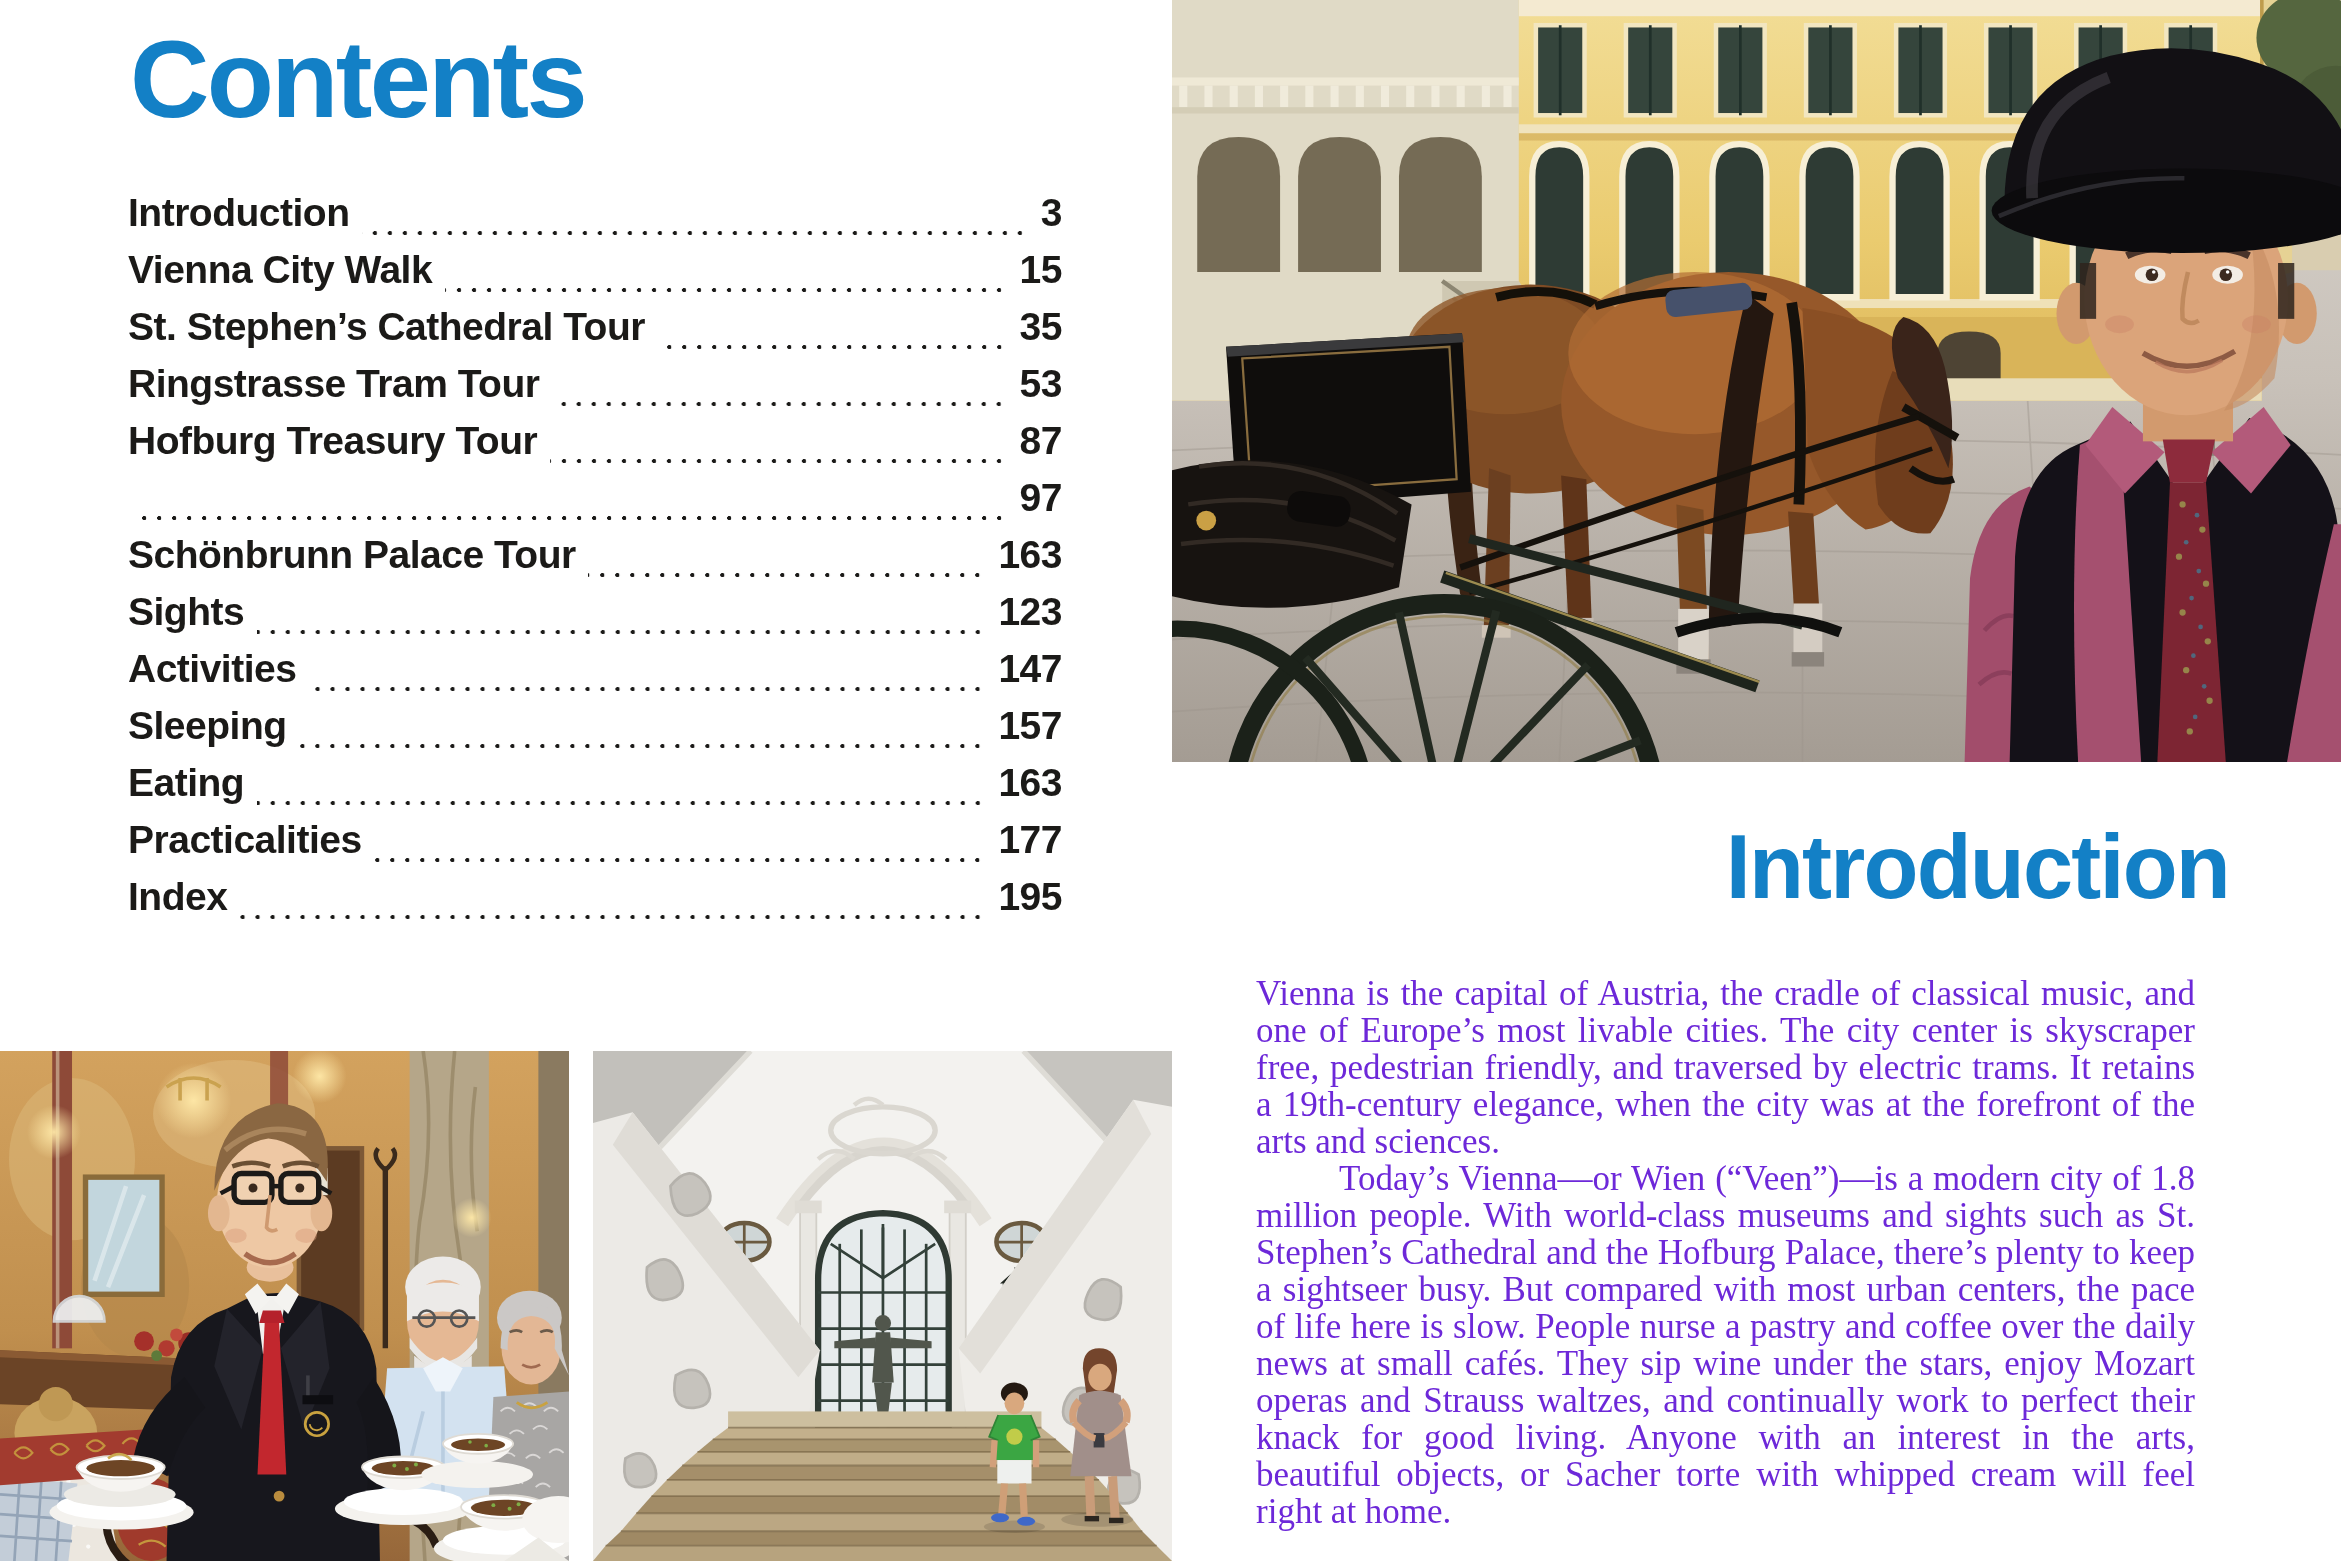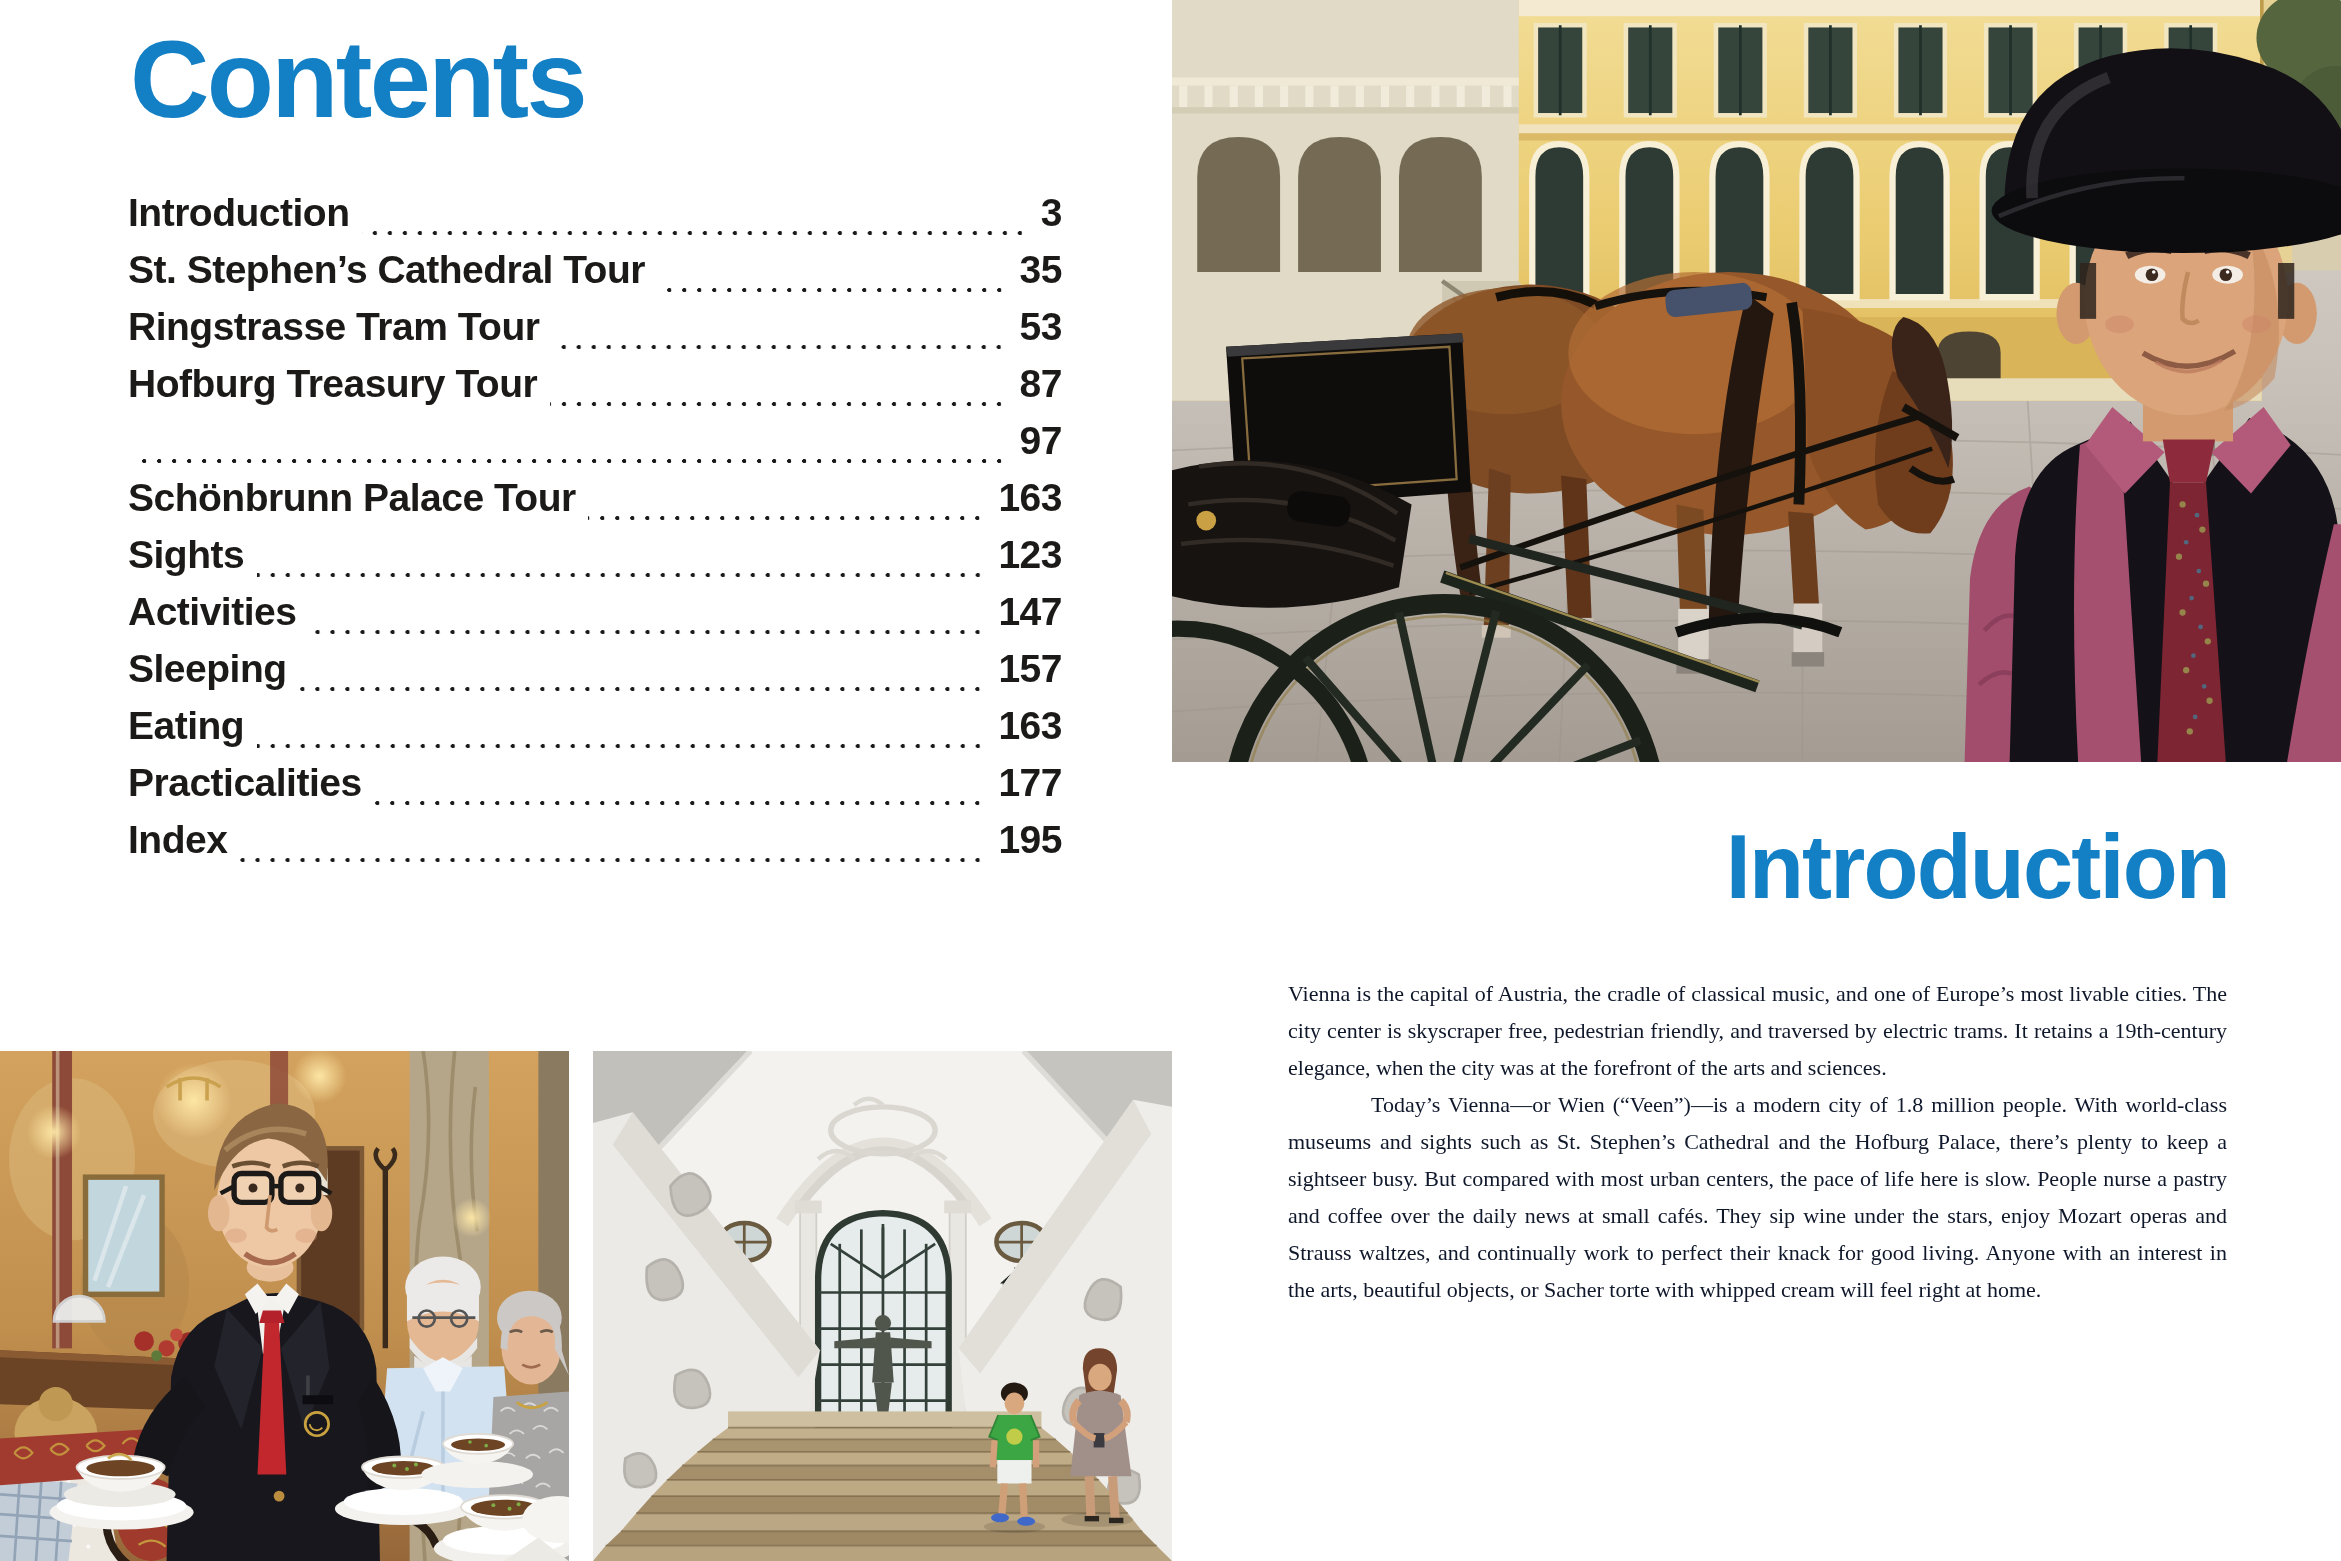--- a/index.html
+++ b/index.html
@@ -35,41 +35,46 @@
   #photo-cafe{left:0;top:1051px;width:569px;height:510px;}
   #photo-stairs{left:593px;top:1051px;width:579px;height:510px;}
   #photo-hero{left:1172px;top:0;width:1170px;height:762px;}
   
   .intro-title{
     position:absolute;right:113px;top:818px;
     font-size:90px;font-weight:700;letter-spacing:-1.8px;
     color:#1380c6;line-height:1.1;text-align:right;
   }
   .intro-body{
-    position:absolute;left:1288px;top:975px;width:939px;
+    position:absolute;left:1256px;top:975px;width:939px;
     font-family:"Liberation Serif",serif;
-    font-size:22px;line-height:37px;color:#0f172a;
+    font-size:35px;line-height:37px;color:#6d28d9;
     text-align:justify;
   }
   .intro-body p{margin:0;}
   .intro-body p.indent{text-indent:83px;}
 </style>
 </head>
 <body>
 
 <div>
   <div class="contents-title">Contents</div>
 
   <div class="toc" id="toc">
     <div class="toc-row">
       <span class="toc-label">Introduction</span>
       <span class="toc-dots"></span>
       <span class="toc-page">3</span>
     </div>
 
+    <div class="toc-row">
+      <span class="toc-label">Vienna City Walk</span>
+      <span class="toc-dots"></span>
+      <span class="toc-page">15</span>
+    </div>
 
     <div class="toc-row">
       <span class="toc-label">St. Stephen’s Cathedral Tour</span>
       <span class="toc-dots"></span>
       <span class="toc-page">35</span>
     </div>
 
     <div class="toc-row">
       <span class="toc-label">Ringstrasse Tram Tour</span>
       <span class="toc-dots"></span>

